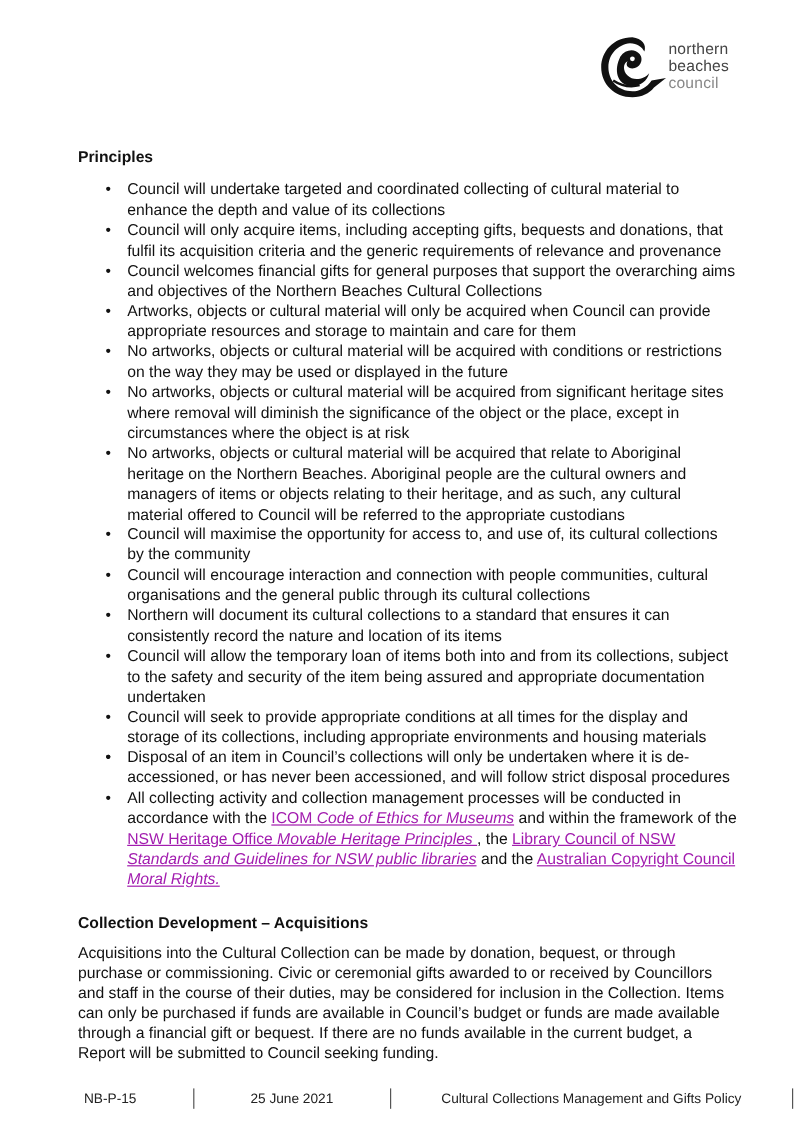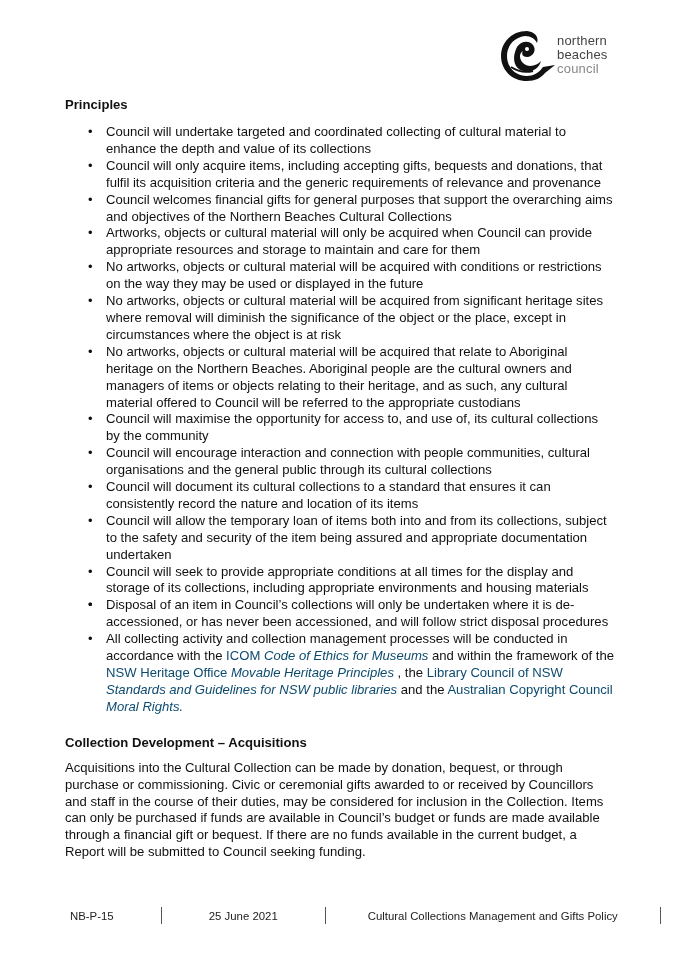--- a/index.html
+++ b/index.html
@@ -2,27 +2,27 @@
 <html><head>
 <meta charset="utf-8">
 <style>
   html, body { margin:0; padding:0; background:#ffffff; }
   body { width:675px; height:955px; position:relative; overflow:hidden;
          font-family:"Liberation Sans", sans-serif; color:#111; }
   .logo { position:absolute; left:497px; top:27px; width:160px; height:60px; }
   .logo-mark { position:absolute; left:0; top:0; width:60px; height:58px; }
   .logo-text { position:absolute; left:60px; top:7px; font-size:13px; line-height:14px; color:#444; letter-spacing:0.2px; }
   .logo-text .l3 { color:#888; }
-  .content { position:absolute; left:65px; top:96px; width:550px; font-size:13.1px; line-height:16.9px; }
+  .content { position:absolute; left:65px; top:122px; width:550px; font-size:13.1px; line-height:16.9px; }
   h2 { font-size:13.1px; font-weight:bold; margin:0; line-height:17px; }
   h2.principles { margin-bottom:11px; }
   ul { margin:0; padding:0; list-style:none; }
   li { position:relative; padding-left:41px; margin:0; }
   li .bullet { position:absolute; left:23px; top:0; font-size:13px; }
-  a { color:#0c4a6e; }
+  a { color:#a21caf; text-decoration:underline; }
   a i { font-style:italic; }
   h2.acq { margin-top:18px; margin-bottom:9px; }
   p { margin:0; }
   .footer { position:absolute; left:70px; top:907px; font-size:11.4px; color:#222; display:flex; align-items:center; white-space:nowrap;gap:37px; }
   .footer .sep { display:inline-block; width:1px; height:17px; background:#555; margin:0 10px; }
 </style>
 </head>
 <body>
 
 <div class="logo">
@@ -44,21 +44,21 @@
   <ul>
     <li><span class="bullet">•</span><span>Council will undertake targeted and coordinated collecting of cultural material to enhance the depth and value of its collections</span></li>
     <li><span class="bullet">•</span><span>Council will only acquire items, including accepting gifts, bequests and donations, that fulfil its acquisition criteria and the generic requirements of relevance and provenance</span></li>
     <li><span class="bullet">•</span><span>Council welcomes financial gifts for general purposes that support the overarching aims and objectives of the Northern Beaches Cultural Collections</span></li>
     <li><span class="bullet">•</span><span>Artworks, objects or cultural material will only be acquired when Council can provide appropriate resources and storage to maintain and care for them</span></li>
     <li><span class="bullet">•</span><span>No artworks, objects or cultural material will be acquired with conditions or restrictions on the way they may be used or displayed in the future</span></li>
     <li><span class="bullet">•</span><span>No artworks, objects or cultural material will be acquired from significant heritage sites where removal will diminish the significance of the object or the place, except in circumstances where the object is at risk</span></li>
     <li><span class="bullet">•</span><span>No artworks, objects or cultural material will be acquired that relate to Aboriginal heritage on the Northern Beaches. Aboriginal people are the cultural owners and managers of items or objects relating to their heritage, and as such, any cultural material offered to Council will be referred to the appropriate custodians</span></li>
     <li><span class="bullet">•</span><span>Council will maximise the opportunity for access to, and use of, its cultural collections by the community</span></li>
     <li><span class="bullet">•</span><span>Council will encourage interaction and connection with people communities, cultural organisations and the general public through its cultural collections</span></li>
-    <li><span class="bullet">•</span><span>Council will document its cultural collections to a standard that ensures it can consistently record the nature and location of its items</span></li>
+    <li><span class="bullet">•</span><span>Northern will document its cultural collections to a standard that ensures it can consistently record the nature and location of its items</span></li>
     <li><span class="bullet">•</span><span>Council will allow the temporary loan of items both into and from its collections, subject to the safety and security of the item being assured and appropriate documentation undertaken</span></li>
     <li><span class="bullet">•</span><span>Council will seek to provide appropriate conditions at all times for the display and storage of its collections, including appropriate environments and housing materials</span></li>
     <li><span class="bullet">•</span></li>
     <li><span class="bullet">•</span><span>Disposal of an item in Council’s collections will only be undertaken where it is de-accessioned, or has never been accessioned, and will follow strict disposal procedures</span></li>
     <li><span class="bullet">•</span><span>All collecting activity and collection management processes will be conducted in accordance with the </span><a><span>ICOM </span><i>Code of Ethics for Museums</i></a><span> and within the framework of the </span><a><span>NSW Heritage Office </span><i>Movable Heritage Principles </i></a><span>, the </span><a><span>Library Council of NSW </span><i>Standards and Guidelines for NSW public libraries</i></a><span> and the </span><a><span>Australian Copyright Council </span><i>Moral Rights.</i></a></li>
   </ul>
 
   <h2 class="acq">Collection Development – Acquisitions</h2>
   <p>Acquisitions into the Cultural Collection can be made by donation, bequest, or through purchase or commissioning.  Civic or ceremonial gifts awarded to or received by Councillors and staff in the course of their duties, may be considered for inclusion in the Collection.  Items can only be purchased if funds are available in Council’s budget or funds are made available through a financial gift or bequest. If there are no funds available in the current budget, a Report will be submitted to Council seeking funding.</p>
 </div>

